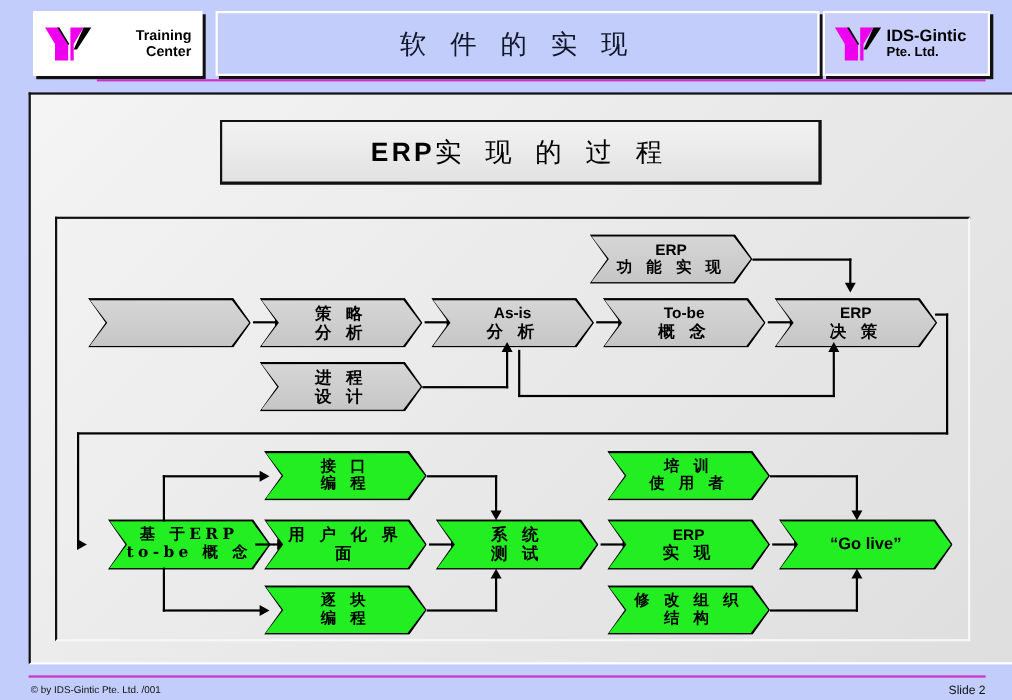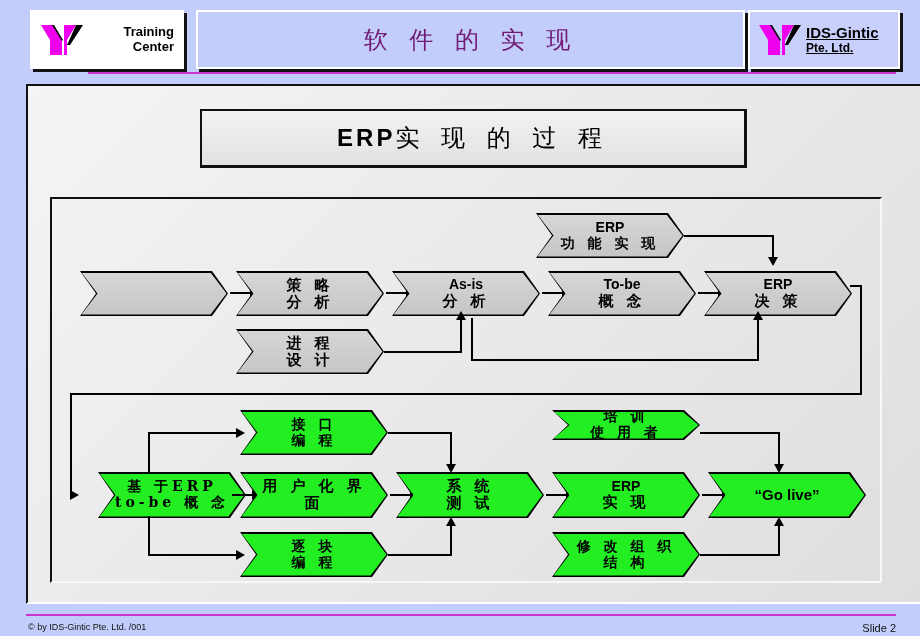--- a/index.html
+++ b/index.html
@@ -15,31 +15,31 @@
     position:absolute;background:#c3cdfb;border:2px solid #ffffff;
     box-shadow:3px 3px 0 #111;
     display:flex;align-items:center;
   }
   .logo-left{left:30px;top:10px;width:150px;height:55px;background:#ffffff;}
   .logo-right{left:748px;top:10px;width:148px;height:55px;background:#c9cffb;}
   .ylogo{width:44px;height:34px;margin-left:8px;margin-right:4px;flex:none;}
   .logo-text{font-size:13px;font-weight:bold;line-height:1.15;color:#000;}
   .logo-text .l2{display:block;}
   .logo-left .logo-text{text-align:right;width:86px;}
-  .logo-right .logo-text{text-align:left;text-decoration:underline;}
+  .logo-right .logo-text{text-align:left;}
   .logo-right .l1{font-size:15px;}
   .logo-right .l2{font-size:12px;font-weight:bold;text-align:left;}
   .banner-title-box{
     position:absolute;left:196px;top:10px;width:545px;height:55px;
     background:#c3cdfb;border:2px solid #ffffff;box-shadow:3px 3px 0 #111;
     display:flex;align-items:center;justify-content:center;
   }
   .banner-title{
     font-family:"DejaVu Serif","Liberation Serif",serif;
-    font-size:24px;color:#701a75;letter-spacing:7px;
+    font-size:24px;color:#0f172a;letter-spacing:7px;
   }
   .magenta-rule{position:absolute;left:88px;top:72px;width:808px;height:2px;background:#cc33cc;}
   
   .panel{
     position:absolute;left:26px;top:84px;width:874px;height:516px;
     background:linear-gradient(135deg,#f4f4f4 0%,#eaeaea 45%,#dedede 100%);
     border:2px solid #111;border-right:2px solid #ffffff;border-bottom:2px solid #ffffff;padding-left:32px;
   }
   .slide-title-box{
     position:absolute;left:172px;top:23px;width:542px;height:54px;
@@ -264,21 +264,21 @@
     <div class="chev green" style="left:344px;top:273px;width:148px;height:46px;">
       <span class="inner"></span>
       <span class="lbl">
         <span class="ln cjk f15">系 统</span>
         <span class="ln cjk f15">测 试</span>
       </span>
     </div>
     <div class="ln-h" style="left:494px;top:295px;width:22px;"></div>
     <div class="ar ar-r" style="left:514px;top:291px;"></div>
 
-    <div class="chev green" style="left:500px;top:211px;width:148px;height:30px;">
+    <div class="chev green" style="left:500px;top:211px;width:148px;height:45px;">
       <span class="inner"></span>
       <span class="lbl">
         <span class="ln cjk f14">培 训</span>
         <span class="ln cjk f14">使 用 者</span>
       </span>
     </div>
     <div class="ln-h" style="left:648px;top:233px;width:80px;"></div>
     <div class="ln-v" style="left:726px;top:233px;height:34px;"></div>
     <div class="ar ar-d" style="left:722px;top:265px;"></div>
 

